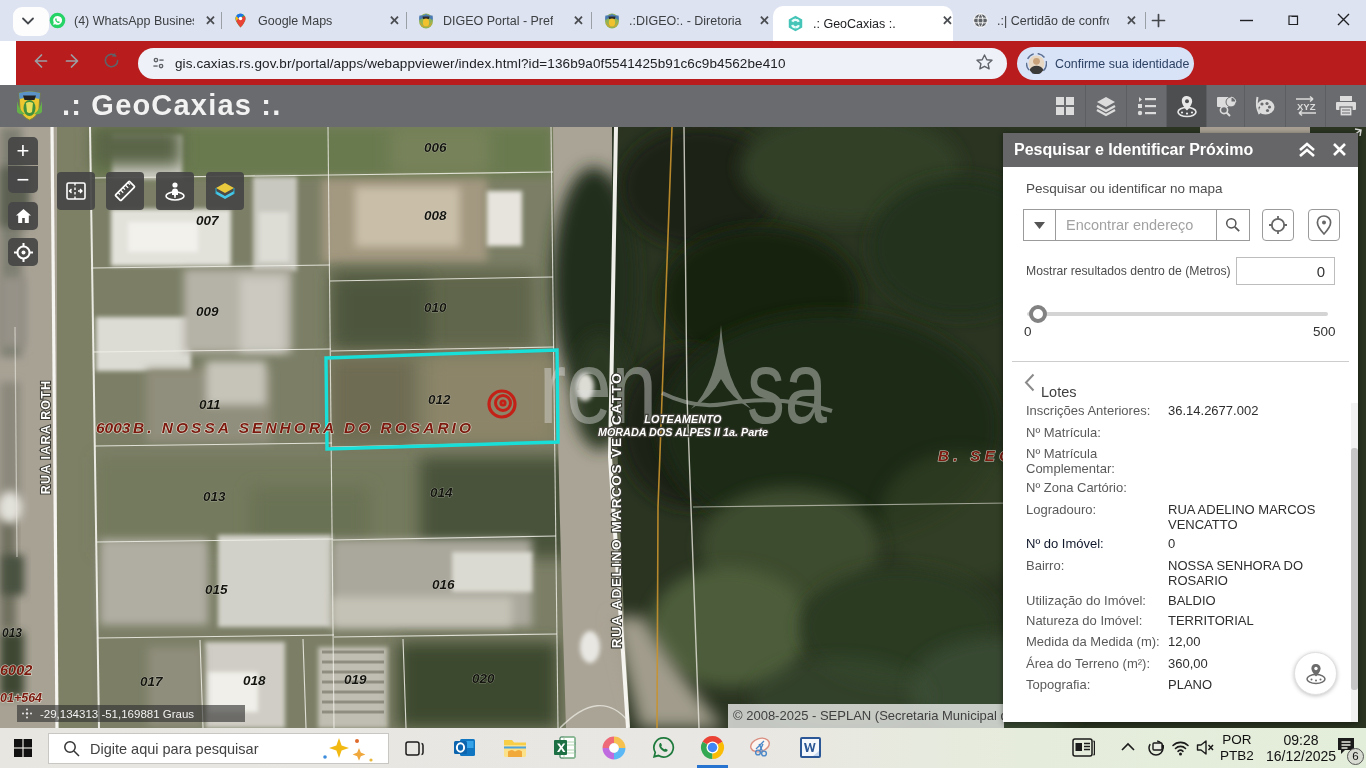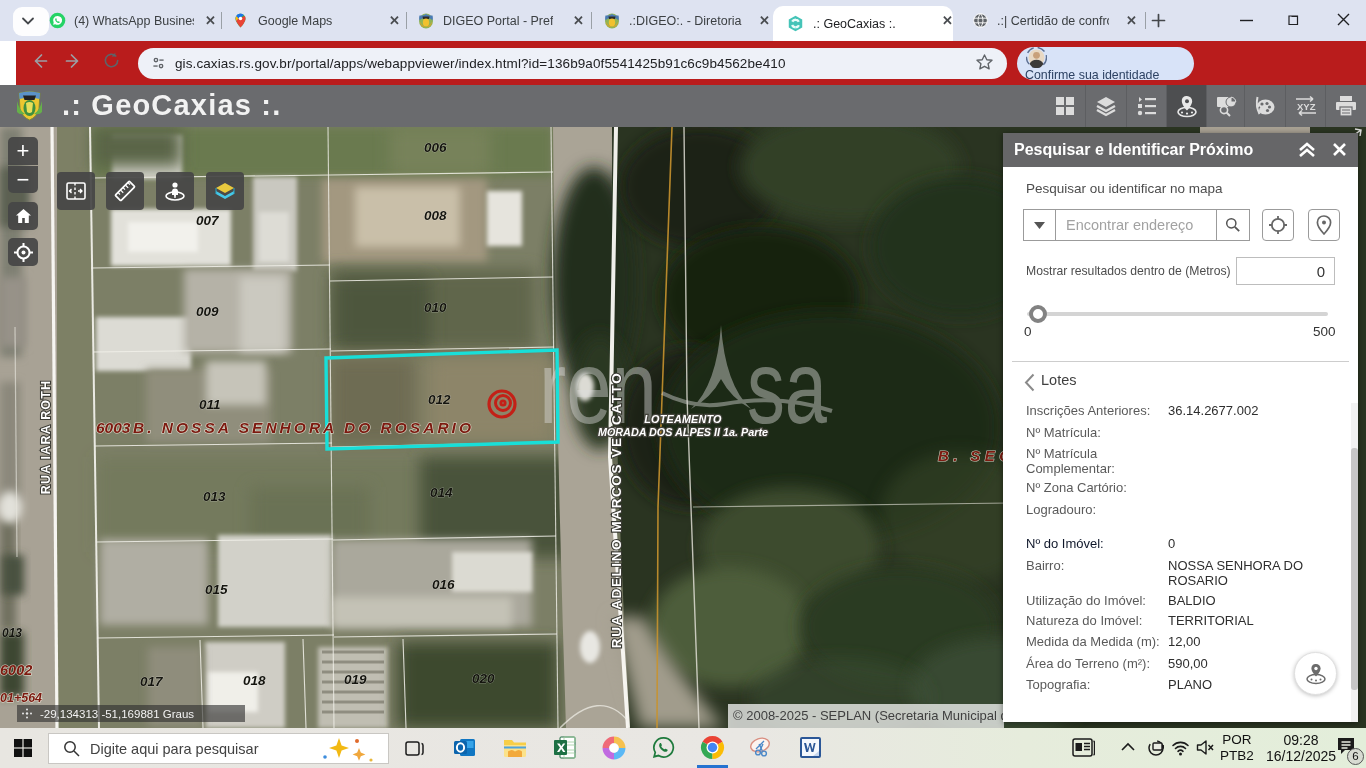--- a/index.html
+++ b/index.html
@@ -10,21 +10,21 @@
   .tab { position:absolute; top:0; height:41px; display:flex; align-items:center; font-size:12.5px; color:#3c4043; }
   .tab .ttl { white-space:nowrap; overflow:hidden; }
   .tabx { color:#4a4d51; font-size:13px; font-weight:bold; margin-left:8px; }
   .tsep { position:absolute; top:12px; width:1px; height:17px; background:#9aa0a6; }
   #activetab { position:absolute; left:773px; top:6px; width:180px; height:35px; background:#fff; border-radius:10px 10px 0 0; display:flex; align-items:center; font-size:12.5px; color:#202124; }
   
   #toolbar { position:absolute; left:16px; top:41px; width:1366px; height:44px; background:#b91c1c; }
   .navic { position:absolute; top:8px; color:#5f6368; font-size:19px; }
   #omnibox { position:absolute; left:122px; top:7px; width:869px; height:31px; background:#eef1f8; border-radius:16px; display:flex; align-items:center; }
   #omnibox .url { font-size:13.5px; color:#202124; margin-left:8px; letter-spacing:0.1px;}
-  .chip { position:absolute; top:6px; height:33px; background:#d8e3f8; border-radius:17px; display:flex; font-size:12.4px; color:#2d4263; white-space:nowrap;flex-direction:column; }
+  .chip { position:absolute; top:6px; height:33px; background:#d8e3f8; border-radius:17px; display:flex; align-items:center; font-size:12.4px; color:#2d4263; white-space:nowrap; }
   
   #apphead { position:absolute; left:0; top:85px; width:1366px; height:42px; background:#6a6b6e; }
   #apphead .title { position:absolute; left:62px; top:4px; font-size:29px; font-weight:bold; color:#f2f2f2; letter-spacing:1.2px; }
   .hcell { position:absolute; top:0; height:42px; width:40px; border-left:1px solid #5d5e61; display:flex; align-items:center; justify-content:center; }
   
   #map { position:absolute; left:0; top:127px; width:1366px; height:601px; }
   
   .mbtn { position:absolute; background:rgba(70,70,70,0.93); color:#fff; display:flex; align-items:center; justify-content:center; }
   
   #panel { position:absolute; left:1003px; top:133px; width:355px; height:589px; background:#fff; box-shadow:0 1px 6px rgba(0,0,0,0.45); }
@@ -580,41 +580,42 @@
 
     <div style="position:absolute;left:21px;top:191px;font-size:13.5px;color:#333">0</div>
 
     <div style="position:absolute;left:310px;top:191px;font-size:13.5px;color:#333">500</div>
 
     <div style="position:absolute;left:9px;top:228px;width:337px;height:1px;background:#cdcdcd"></div>
 
     <svg style="position:absolute;left:21px;top:240px" width="11" height="19" viewBox="0 0 11 19">
         <path d="M9.5 1.5 2 9.5l7.5 8" stroke="#8a8a8a" stroke-width="2" fill="none"></path>
       </svg>
-    <div style="position:absolute;left:38px;top:239px;font-size:14.5px;color:#3f3f3f">Lotes</div>
+    <div style="position:absolute;left:38px;top:251px;font-size:14.5px;color:#3f3f3f">Lotes</div>
 
     <div style="position:absolute;left:0;top:0;width:355px;height:589px;overflow:hidden;font-size:13px">
       <div style="position:absolute;left:23px;top:270px;color:#5a5a5a">Inscrições Anteriores:</div>
         <div style="position:absolute;left:165px;top:270px;color:#2e2e2e">36.14.2677.002</div>
       <div style="position:absolute;left:23px;top:292px;color:#5a5a5a">Nº Matrícula:</div>
       <div style="position:absolute;left:23px;top:313px;color:#5a5a5a">Nº Matrícula<br>Complementar:</div>
       <div style="position:absolute;left:23px;top:347px;color:#5a5a5a">Nº Zona Cartório:</div>
       <div style="position:absolute;left:23px;top:369px;color:#5a5a5a">Logradouro:</div>
+        <div style="position:absolute;left:165px;top:369px;color:#2e2e2e">RUA ADELINO MARCOS<br>VENCATTO</div>
       <div style="position:absolute;left:23px;top:403px;color:#0f172a">Nº do Imóvel:</div>
         <div style="position:absolute;left:165px;top:403px;color:#2e2e2e">0</div>
       <div style="position:absolute;left:23px;top:425px;color:#5a5a5a">Bairro:</div>
         <div style="position:absolute;left:165px;top:425px;color:#2e2e2e">NOSSA SENHORA DO<br>ROSARIO</div>
       <div style="position:absolute;left:23px;top:460px;color:#5a5a5a">Utilização do Imóvel:</div>
         <div style="position:absolute;left:165px;top:460px;color:#2e2e2e">BALDIO</div>
       <div style="position:absolute;left:23px;top:480px;color:#5a5a5a">Natureza do Imóvel:</div>
         <div style="position:absolute;left:165px;top:480px;color:#2e2e2e">TERRITORIAL</div>
       <div style="position:absolute;left:23px;top:501px;color:#5a5a5a">Medida da Medida (m):</div>
         <div style="position:absolute;left:165px;top:501px;color:#2e2e2e">12,00</div>
       <div style="position:absolute;left:23px;top:523px;color:#5a5a5a">Área do Terreno (m²):</div>
-        <div style="position:absolute;left:165px;top:523px;color:#2e2e2e">590,00</div>
+        <div style="position:absolute;left:165px;top:523px;color:#2e2e2e">360,00</div>
       <div style="position:absolute;left:23px;top:544px;color:#5a5a5a">Topografia:</div>
         <div style="position:absolute;left:165px;top:544px;color:#2e2e2e">PLANO</div>
     </div>
 
     <div style="position:absolute;left:348px;top:270px;width:7px;height:319px;background:#f2f2f2"></div>
 
     <div style="position:absolute;left:348px;top:315px;width:7px;height:242px;background:#c6c6c6;border-radius:3px"></div>
 
     <div style="position:absolute;left:291px;top:519px;width:43px;height:43px;border-radius:50%;background:#fff;border:1px solid #e0e0e0;box-shadow:0 1px 4px rgba(0,0,0,0.25);display:flex;align-items:center;justify-content:center">
       <svg width="26" height="24" viewBox="0 0 26 24">

